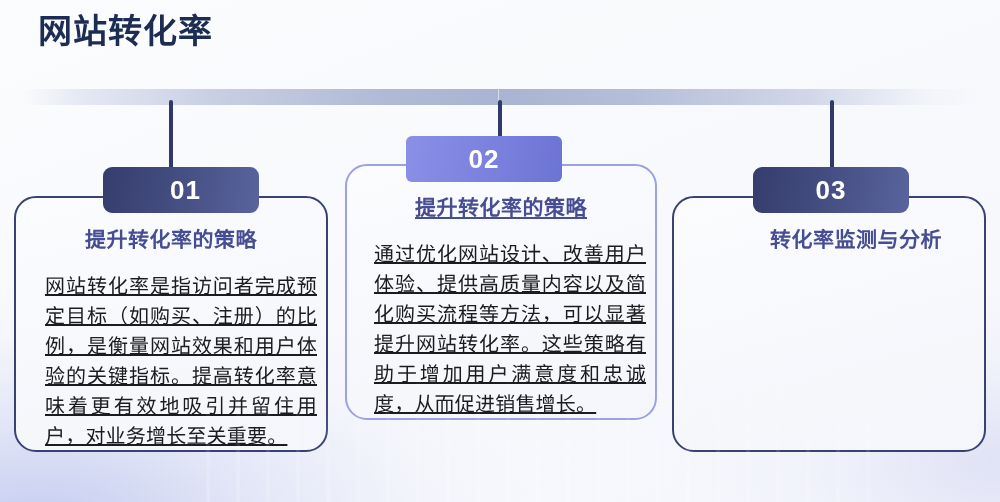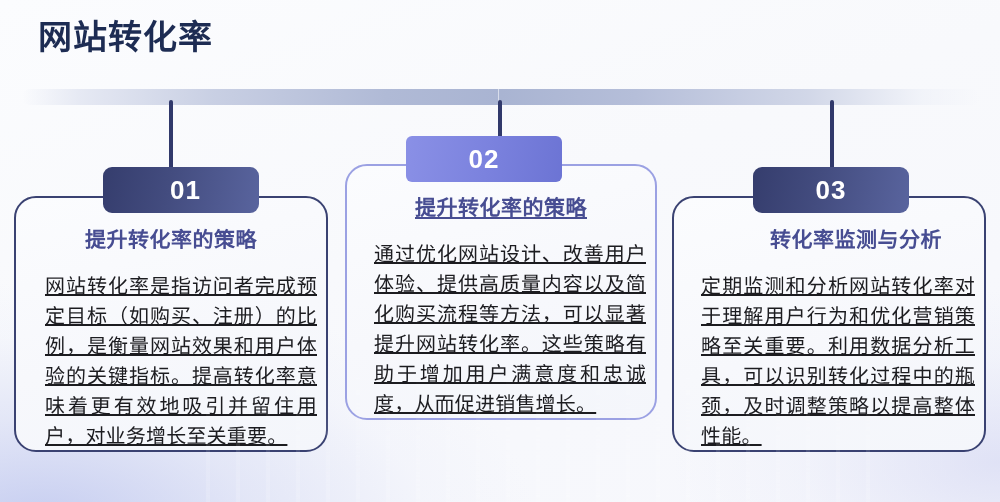--- a/index.html
+++ b/index.html
@@ -44,21 +44,21 @@
         rgba(255,255,255,0.55) 30px);
     -webkit-mask-image: linear-gradient(to top, rgba(0,0,0,0.55), rgba(0,0,0,0));
     mask-image: linear-gradient(to top, rgba(0,0,0,0.55), rgba(0,0,0,0));
     opacity: 0.55;
   }
 
   
   .page-title {
     position: absolute;
     left: 38px;
-    top: 14px;
+    top: 8px;
     margin: 0;
     font-size: 34px;
     line-height: 46px;
     font-weight: 700;
     letter-spacing: 1px;
     color: #1d2c53;
     white-space: nowrap;
   }
 
   
@@ -192,15 +192,14 @@
   <p class="card-body" id="body-1">网站转化率是指访问者完成预定目标（如购买、注册）的比例，是衡量网站效果和用户体验的关键指标。提高转化率意味着更有效地吸引并留住用户，对业务增长至关重要。</p>
 
   <div class="card light" id="card-2"></div>
   <div class="badge violet" id="badge-2">02</div>
   <h2 class="card-heading" id="heading-2">提升转化率的策略</h2>
   <p class="card-body" id="body-2">通过优化网站设计、改善用户体验、提供高质量内容以及简化购买流程等方法，可以显著提升网站转化率。这些策略有助于增加用户满意度和忠诚度，从而促进销售增长。</p>
 
   <div class="card dark" id="card-3"></div>
   <div class="badge navy" id="badge-3">03</div>
   <h2 class="card-heading" id="heading-3">转化率监测与分析</h2>
-  <p class="card-body" id="body-3">定期监测和分析网站转化率对于理解用户行为和优化营销策略至关重要。利用数据分析工具，可以识别转化过程中的瓶颈，及时调整策略以提高整体性能。</p>
 
 </div>
 
 </body></html>

